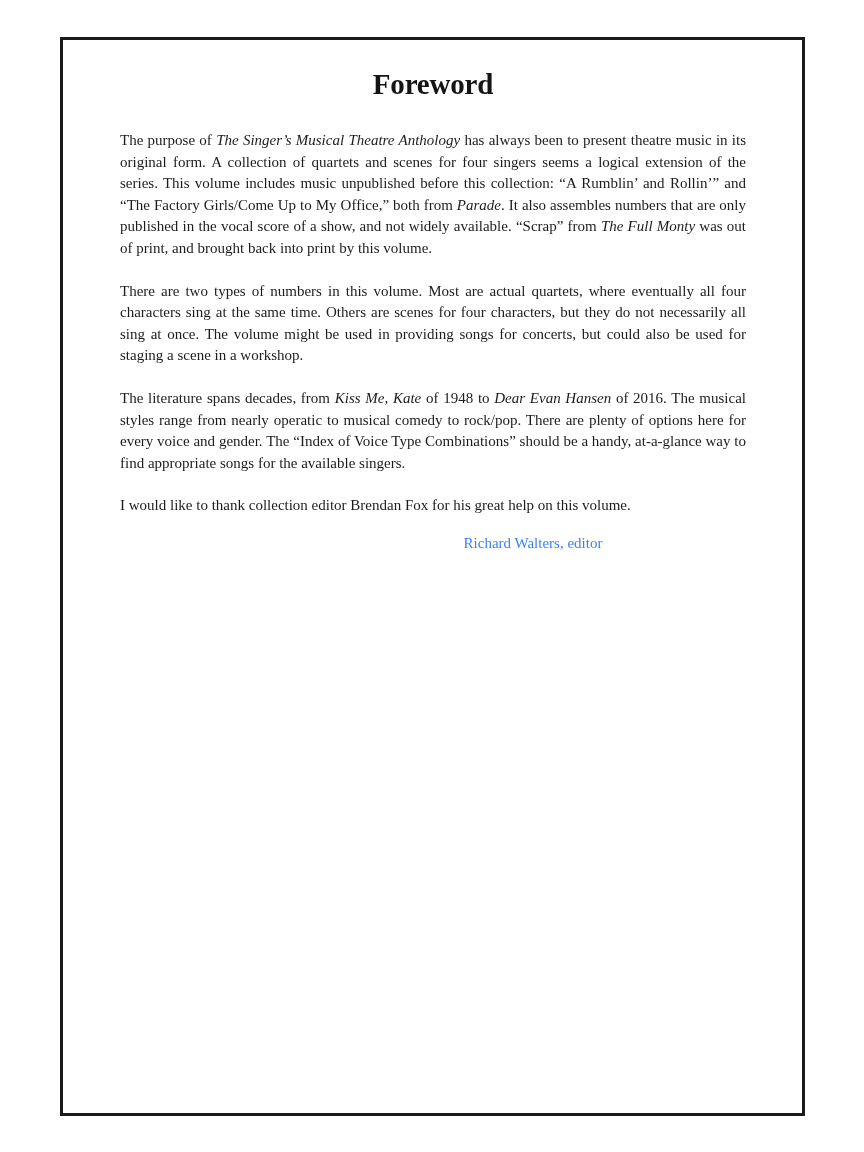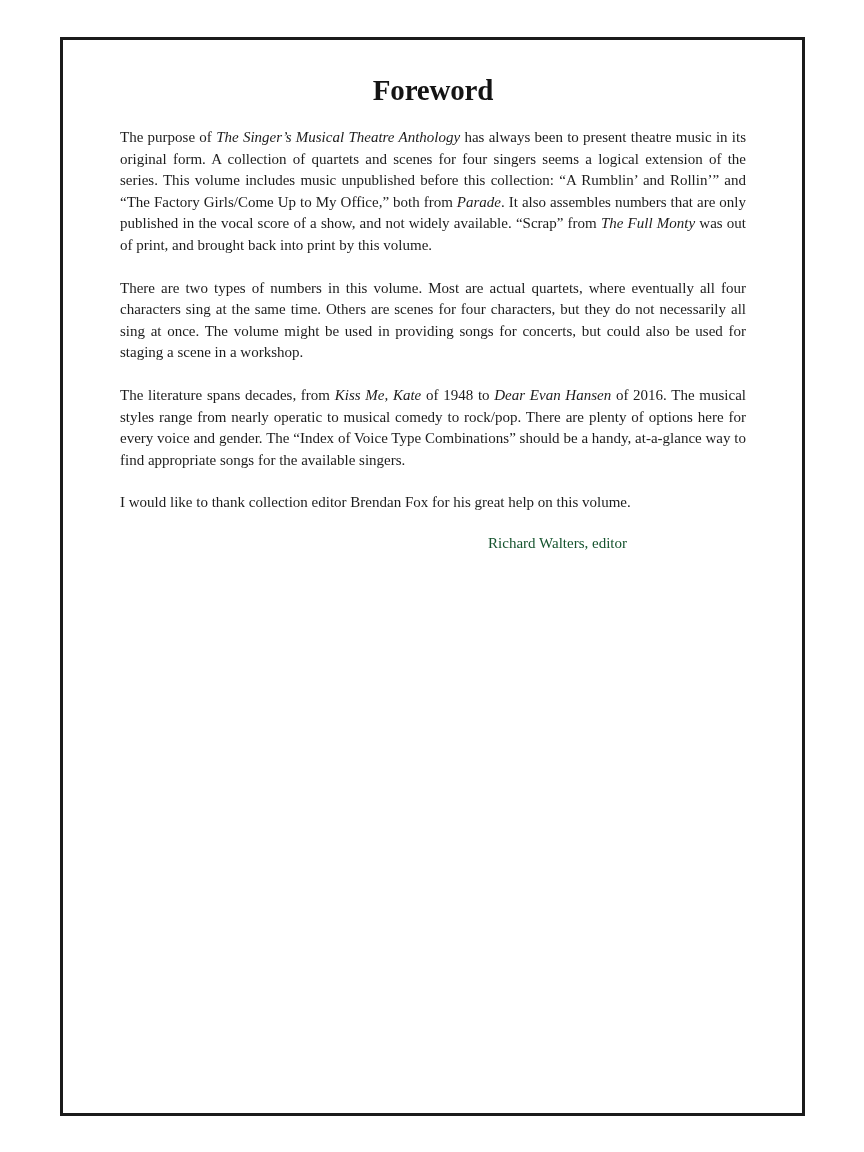--- a/index.html
+++ b/index.html
@@ -31,35 +31,35 @@
   
   .content {
     position: absolute;
     left: 120px;
     top: 37px;
     width: 626px;
   }
 
   
   .doc-title {
-    margin: 6px;
+    margin: 0;
     padding: 0;
     text-align: center;
     font-family: "Liberation Serif", "DejaVu Serif", serif;
     font-weight: bold;
     font-size: 29px;
     line-height: 34px;
     letter-spacing: -0.2px;
     color: #141414;
     padding-top: 30px;
   }
 
   
   .body-block {
-    margin-top: 20px;
+    margin-top: 29px;
   }
 
   .para {
     margin: 0 0 21px 0;
     text-align: justify;
     text-justify: inter-word;
     font-size: 15px;
     line-height: 21.6px;
     color: #1c1c1c;
     hyphens: none;
@@ -70,27 +70,27 @@
   }
 
   .para i,
   .para em {
     font-style: italic;
   }
 
   
   .signature {
     position: absolute;
-    left: 367px;
+    left: 403px;
     top: 533px;
     width: 260px;
     font-size: 15px;
     line-height: 21.6px;
-    color: #14532d;
-    text-align: right;
+    color: #3b82f6;
+    text-align: center;
   }
 
   .signature-line {
     display: block;
     white-space: nowrap;
   }
 </style>
 </head>
 <body>
 

